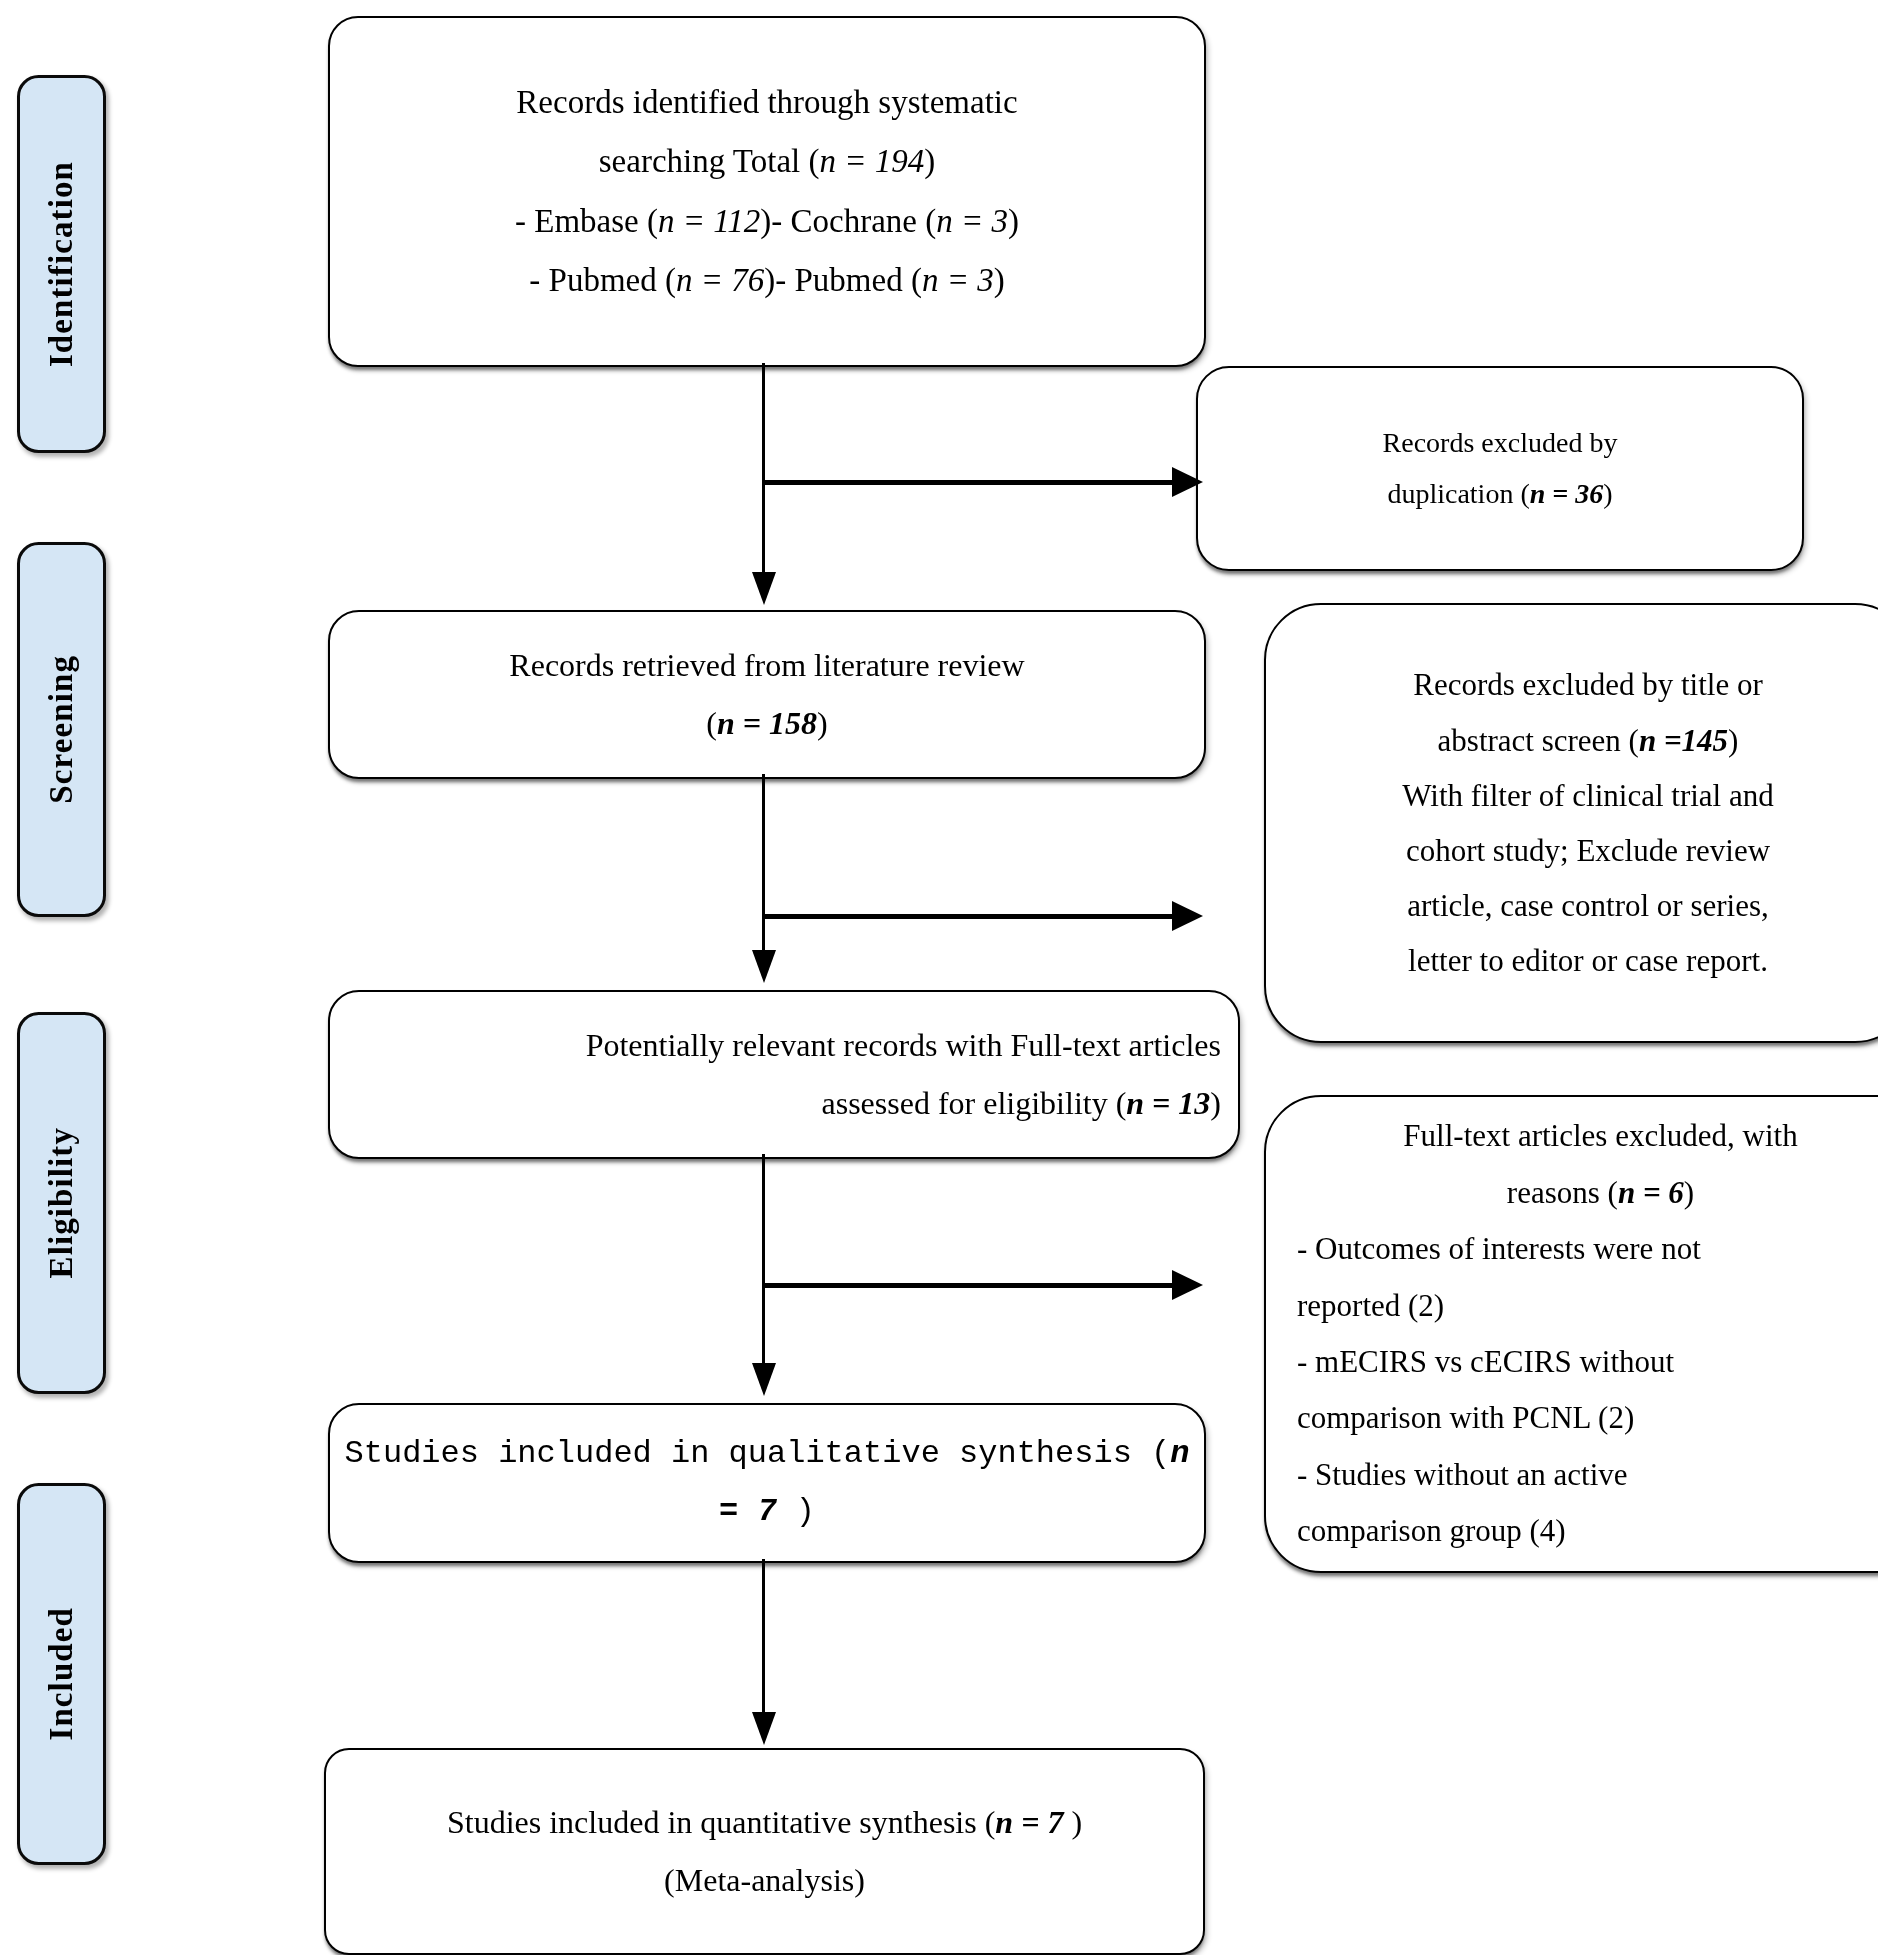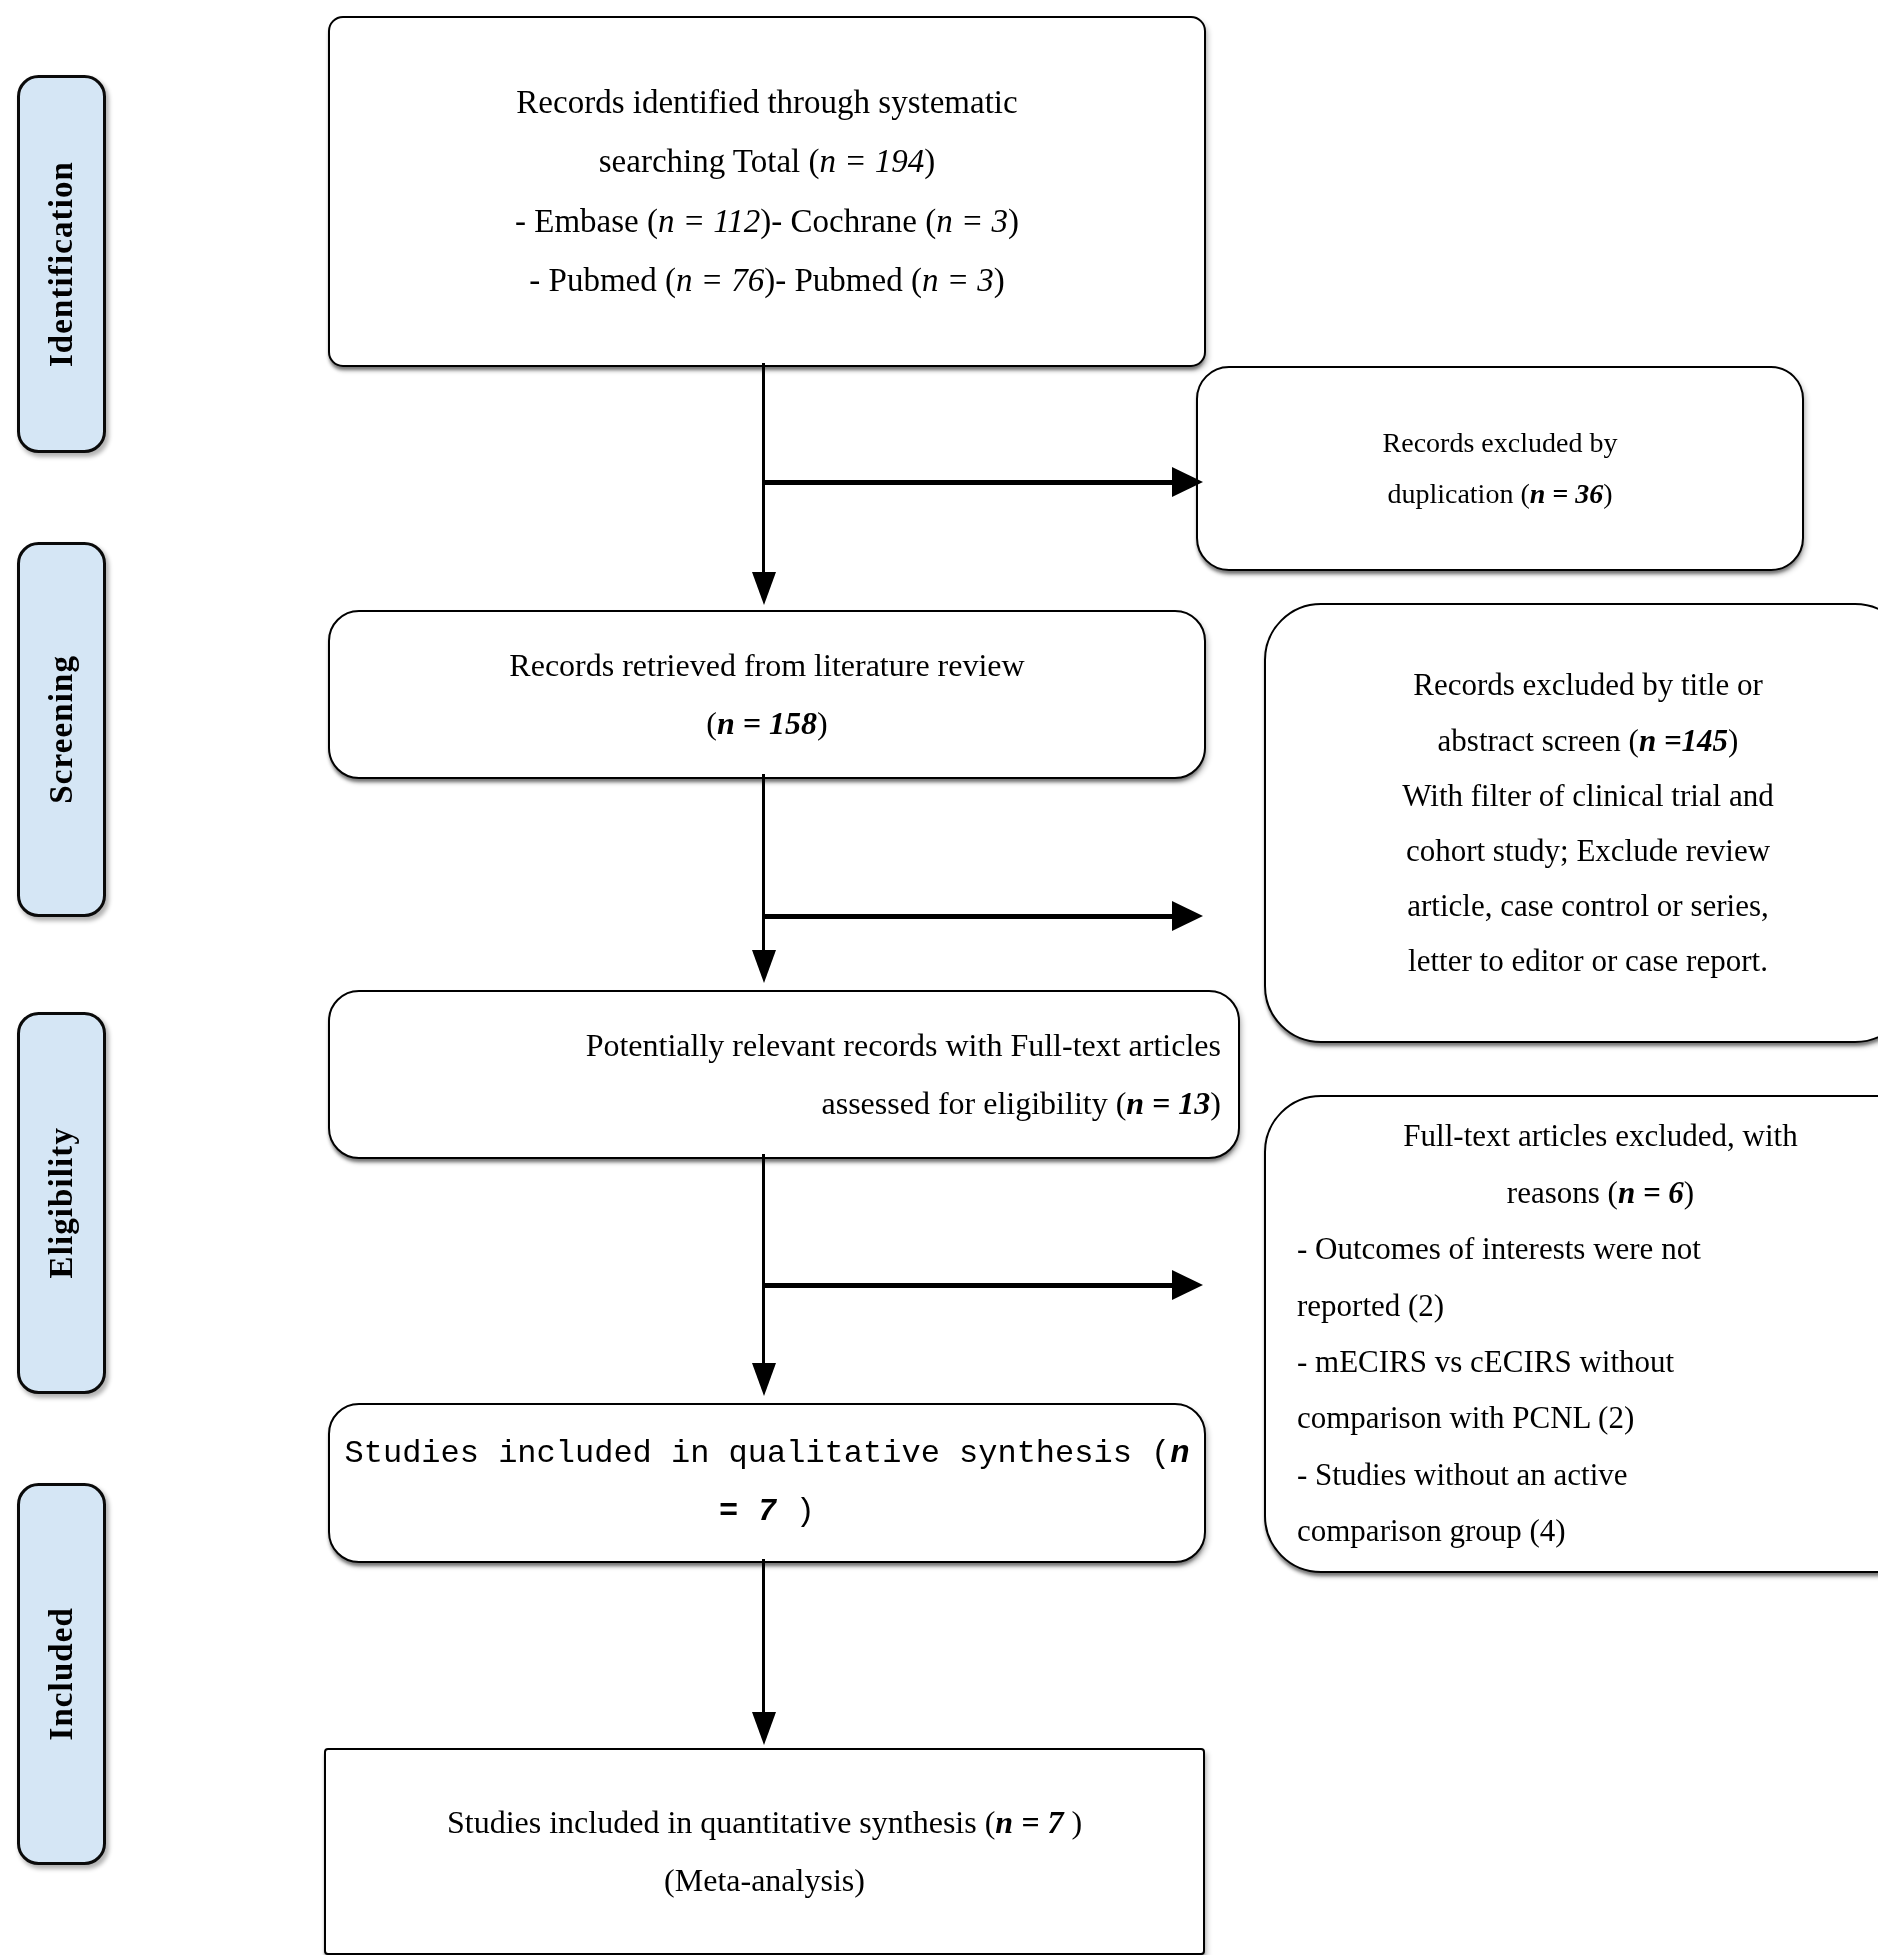--- a/index.html
+++ b/index.html
@@ -28,25 +28,25 @@
     position:absolute;background:#fff;border:2.8px solid #000;
     box-shadow:0 4px 3.4px -1.1px rgba(0,0,0,.45),2.8px 4px 5.1px rgba(0,0,0,.18);
     display:flex;flex-direction:column;justify-content:center;
     text-align:center;line-height:1.8;
   }
   .tline{min-height:1em;}
   .tline.left{text-align:left;}
   .it{font-style:italic;}
   .bi{font-style:italic;font-weight:bold;}
   
-  #fb-identified{left:328px;top:16px;width:874px;height:347px;border-radius:15px;font-size:33px;}
+  #fb-identified{left:328px;top:16px;width:874px;height:347px;border-radius:30px;font-size:33px;}
   #fb-retrieved{left:328px;top:610px;width:874px;height:165px;border-radius:31px;font-size:32px;}
   #fb-assessed{left:328px;top:990px;width:874px;height:165px;border-radius:31px;font-size:32px;padding:0 17px;align-items:flex-end;}
   #fb-qualitative{left:328px;top:1403px;width:874px;height:156px;border-radius:31px;font-size:32px;font-family:Liberation Mono, monospace;}
-  #fb-quantitative{left:324px;top:1748px;width:877px;height:203px;border-radius:4px;font-size:32px;}
+  #fb-quantitative{left:324px;top:1748px;width:877px;height:203px;border-radius:25px;font-size:32px;}
   
   .rbox{border-width:2.3px;}
   #eb-duplication{left:1196px;top:366px;width:604px;height:201px;border-radius:33px;font-size:28px;}
   #eb-titleabstract{left:1264px;top:603px;width:604px;height:436px;border-radius:57px;font-size:31px;line-height:1.78;padding:0 20px;}
   #eb-fulltext{left:1264px;top:1095px;width:607px;height:474px;border-radius:57px;font-size:31px;line-height:1.82;padding:0 31px;}
   
   .vline{position:absolute;width:2.8px;background:#000;left:762px;}
   .vhead{position:absolute;width:0;height:0;left:752px;
          border-left:12px solid transparent;border-right:12px solid transparent;
          border-top:33px solid #000;}

